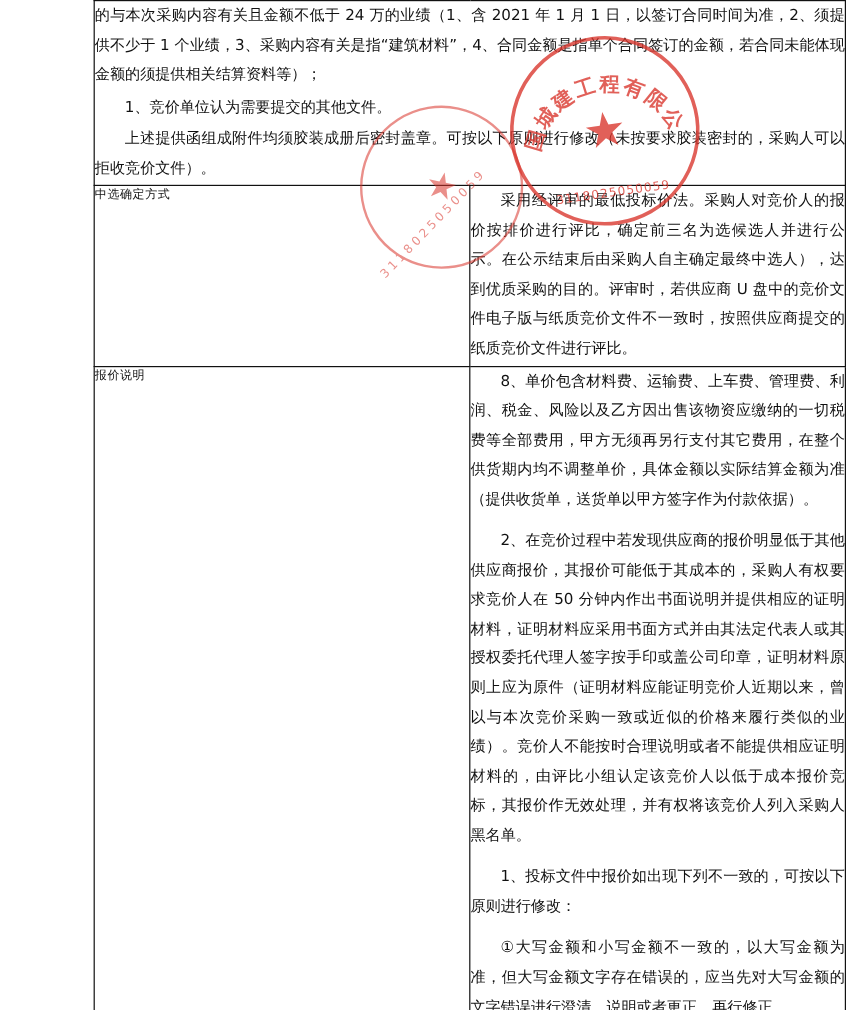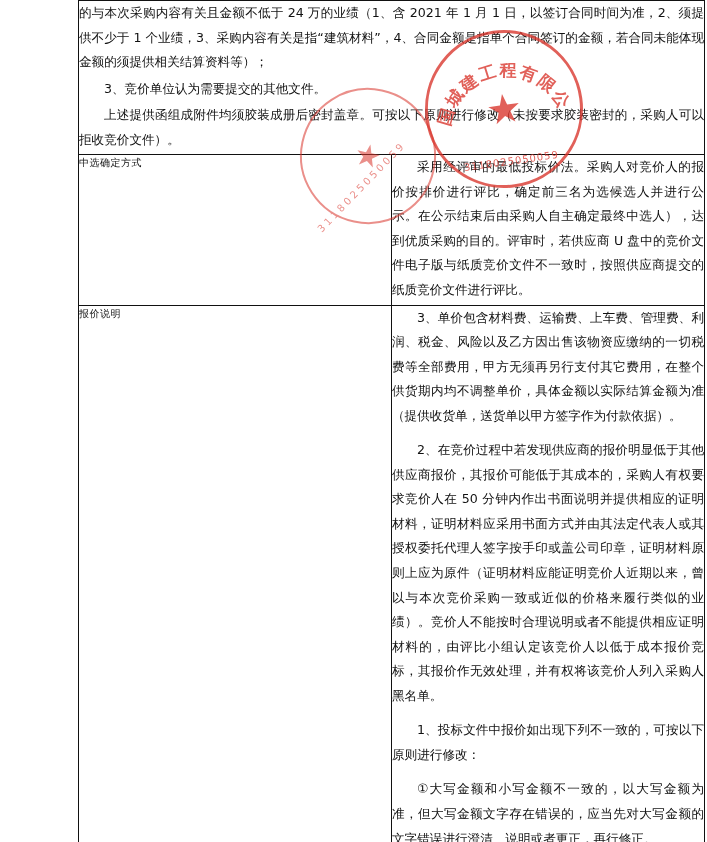--- a/index.html
+++ b/index.html
@@ -145,36 +145,36 @@
 </head>
 <body>
 
 <div class="page">
 
   <table class="doc">
     <tbody>
       <tr>
         <td class="body-col cell-top" colspan="2">
           <p class="para">的与本次采购内容有关且金额不低于 24 万的业绩（1、含 2021 年 1 月 1 日，以签订合同时间为准，2、须提供不少于 1 个业绩，3、采购内容有关是指“建筑材料”，4、合同金额是指单个合同签订的金额，若合同未能体现金额的须提供相关结算资料等）；</p>
-          <p class="para indent">3、竞价单位认为需要提交的其他文件。</p>
+          <p class="para indent">1、竞价单位认为需要提交的其他文件。</p>
           <p class="para indent">上述提供函组成附件均须胶装成册后密封盖章。可按以下原则进行修改（未按要求胶装密封的，采购人可以拒收竞价文件）。</p>
         </td>
       </tr>
 
       <tr>
         <td class="label-col">中选确定方式</td>
         <td class="body-col">
           <p class="para indent">采用经评审的最低投标价法。采购人对竞价人的报价按排价进行评比，确定前三名为选候选人并进行公示。在公示结束后由采购人自主确定最终中选人），达到优质采购的目的。评审时，若供应商 U 盘中的竞价文件电子版与纸质竞价文件不一致时，按照供应商提交的纸质竞价文件进行评比。</p>
         </td>
       </tr>
 
       <tr>
         <td class="label-col">报价说明</td>
         <td class="body-col">
-          <p class="para indent">3、单价包含材料费、运输费、上车费、管理费、利润、税金、风险以及乙方因出售该物资应缴纳的一切税费等全部费用，甲方无须再另行支付其它费用，在整个供货期内均不调整单价，具体金额以实际结算金额为准（提供收货单，送货单以甲方签字作为付款依据）。</p>
+          <p class="para indent">8、单价包含材料费、运输费、上车费、管理费、利润、税金、风险以及乙方因出售该物资应缴纳的一切税费等全部费用，甲方无须再另行支付其它费用，在整个供货期内均不调整单价，具体金额以实际结算金额为准（提供收货单，送货单以甲方签字作为付款依据）。</p>
           <div class="blockgap"></div>
           <p class="para indent">2、在竞价过程中若发现供应商的报价明显低于其他供应商报价，其报价可能低于其成本的，采购人有权要求竞价人在 50 分钟内作出书面说明并提供相应的证明材料，证明材料应采用书面方式并由其法定代表人或其授权委托代理人签字按手印或盖公司印章，证明材料原则上应为原件（证明材料应能证明竞价人近期以来，曾以与本次竞价采购一致或近似的价格来履行类似的业绩）。竞价人不能按时合理说明或者不能提供相应证明材料的，由评比小组认定该竞价人以低于成本报价竞标，其报价作无效处理，并有权将该竞价人列入采购人黑名单。</p>
           <div class="blockgap"></div>
           <p class="para indent">1、投标文件中报价如出现下列不一致的，可按以下原则进行修改：</p>
           <div class="blockgap"></div>
           <p class="para indent">①大写金额和小写金额不一致的，以大写金额为准，但大写金额文字存在错误的，应当先对大写金额的文字错误进行澄清、说明或者更正，再行修正。</p>
 
         </td>
       </tr>
     </tbody>

